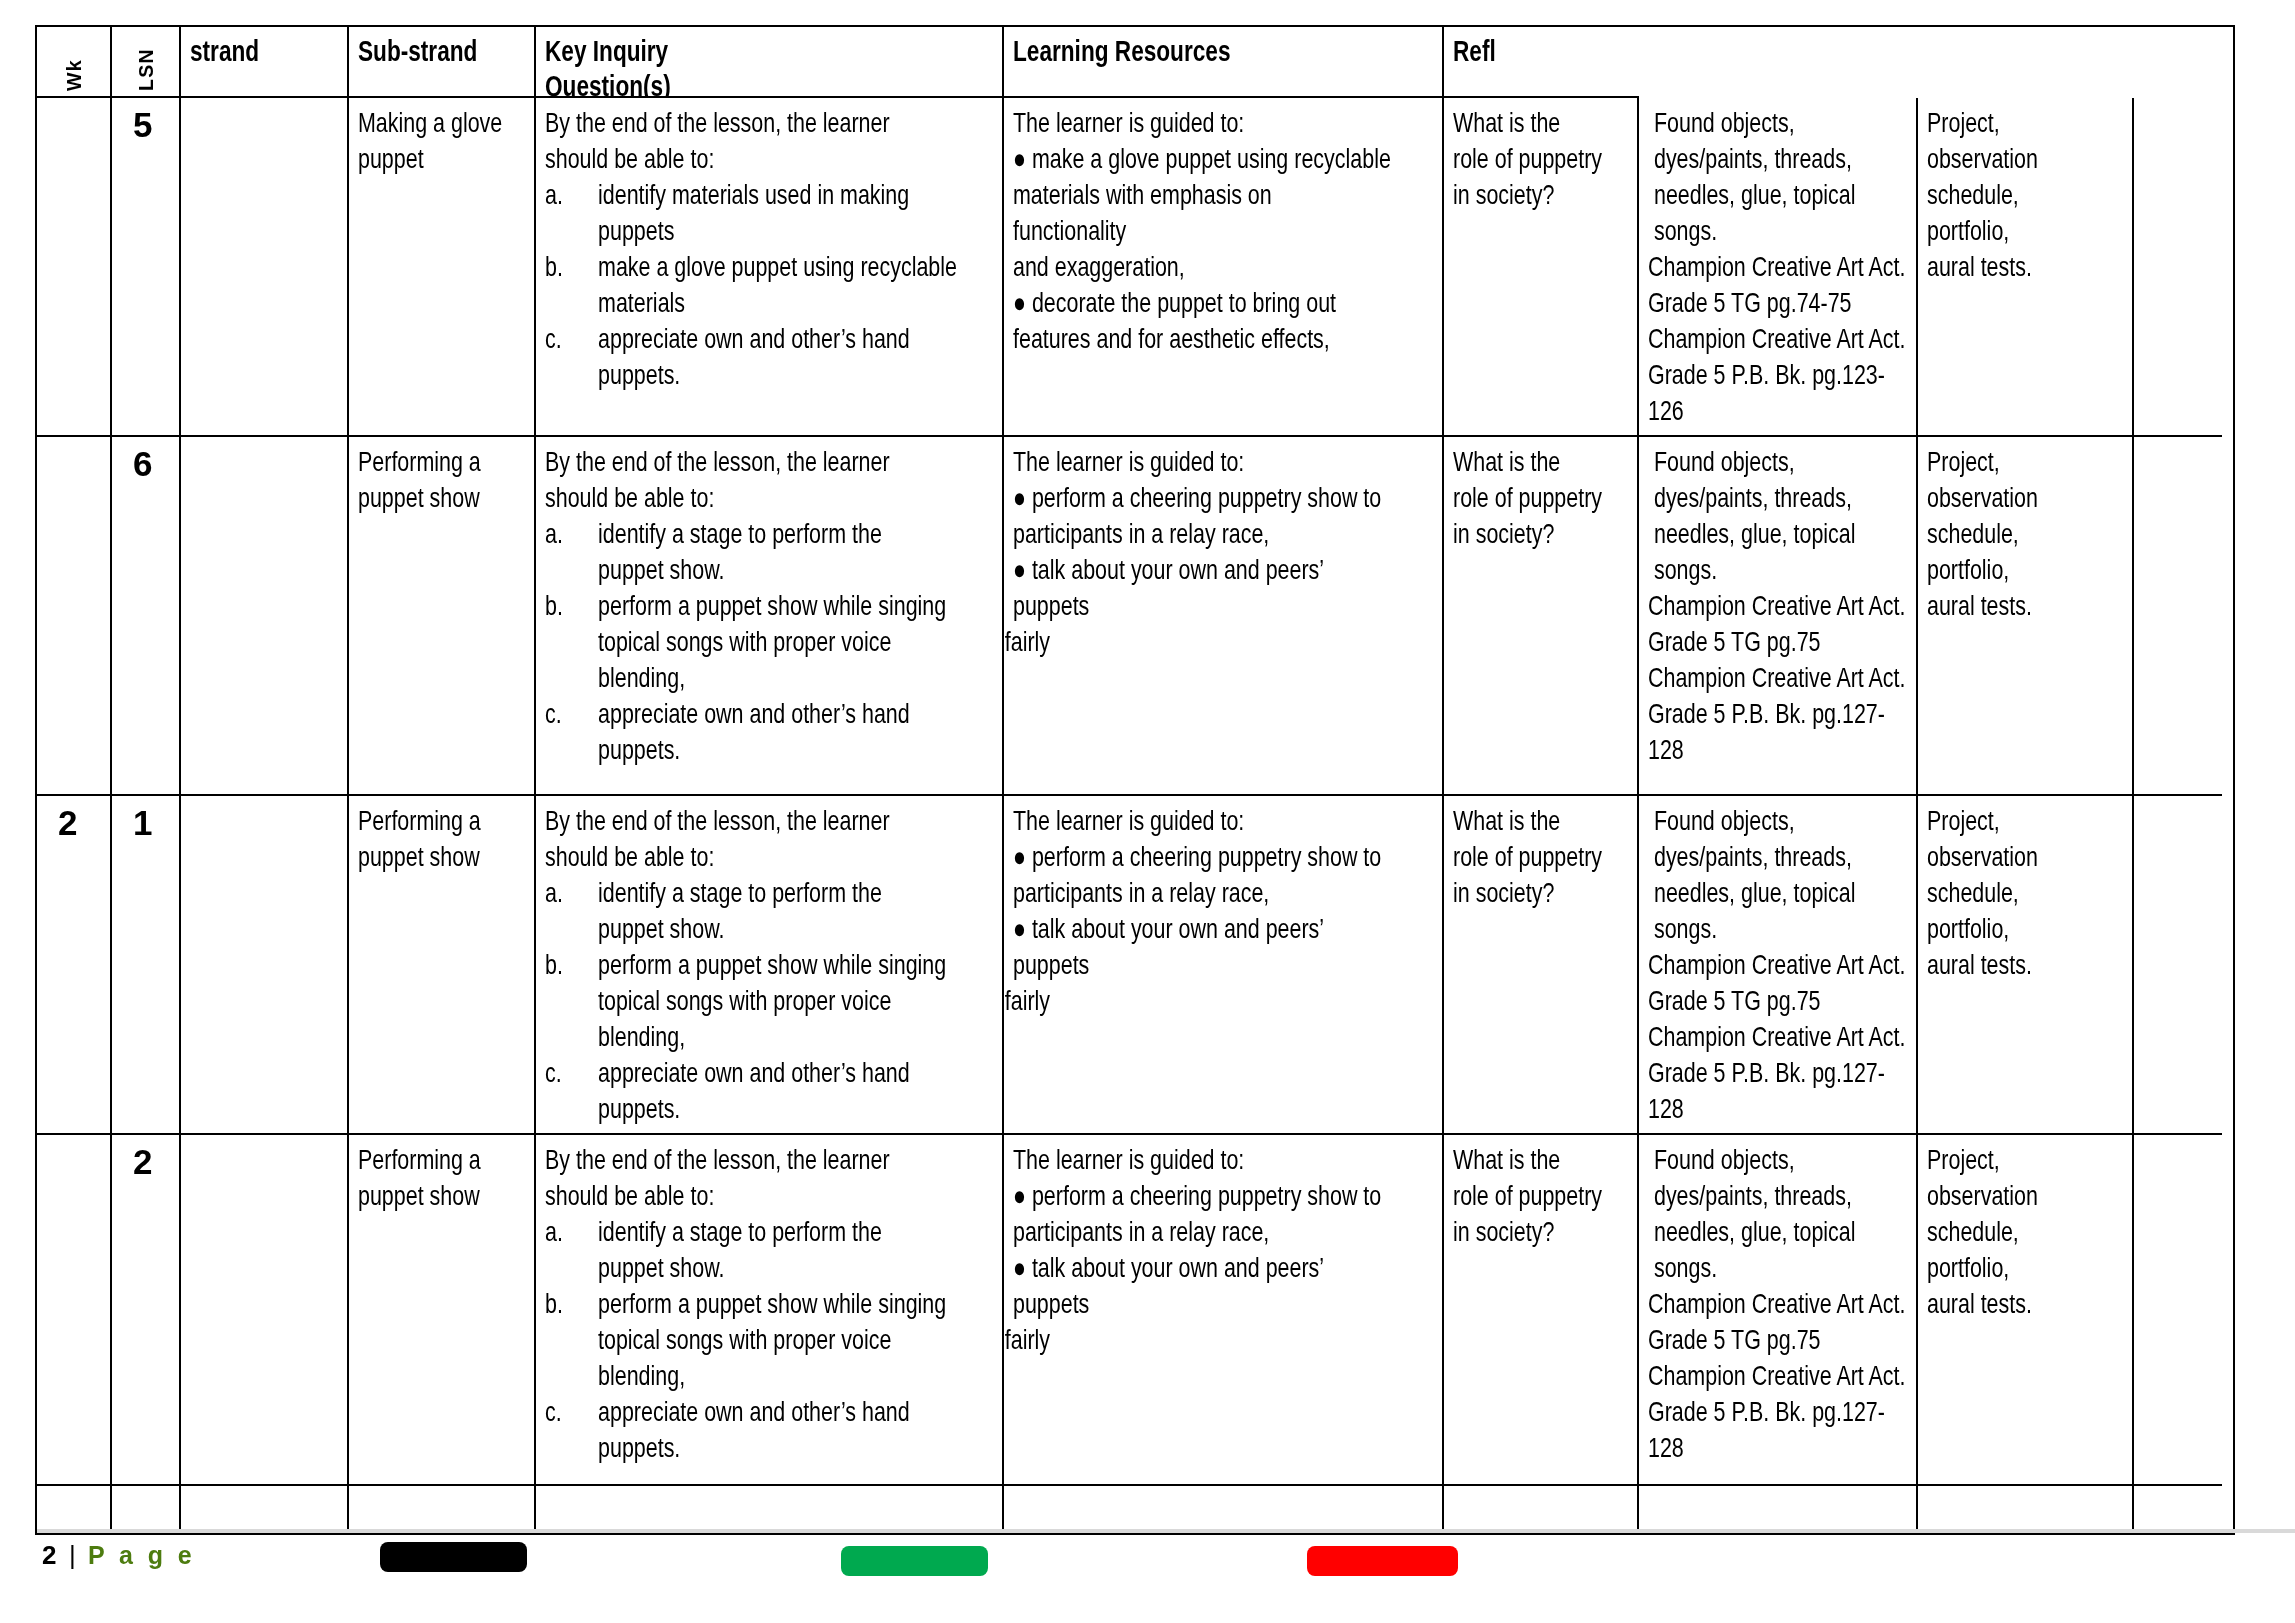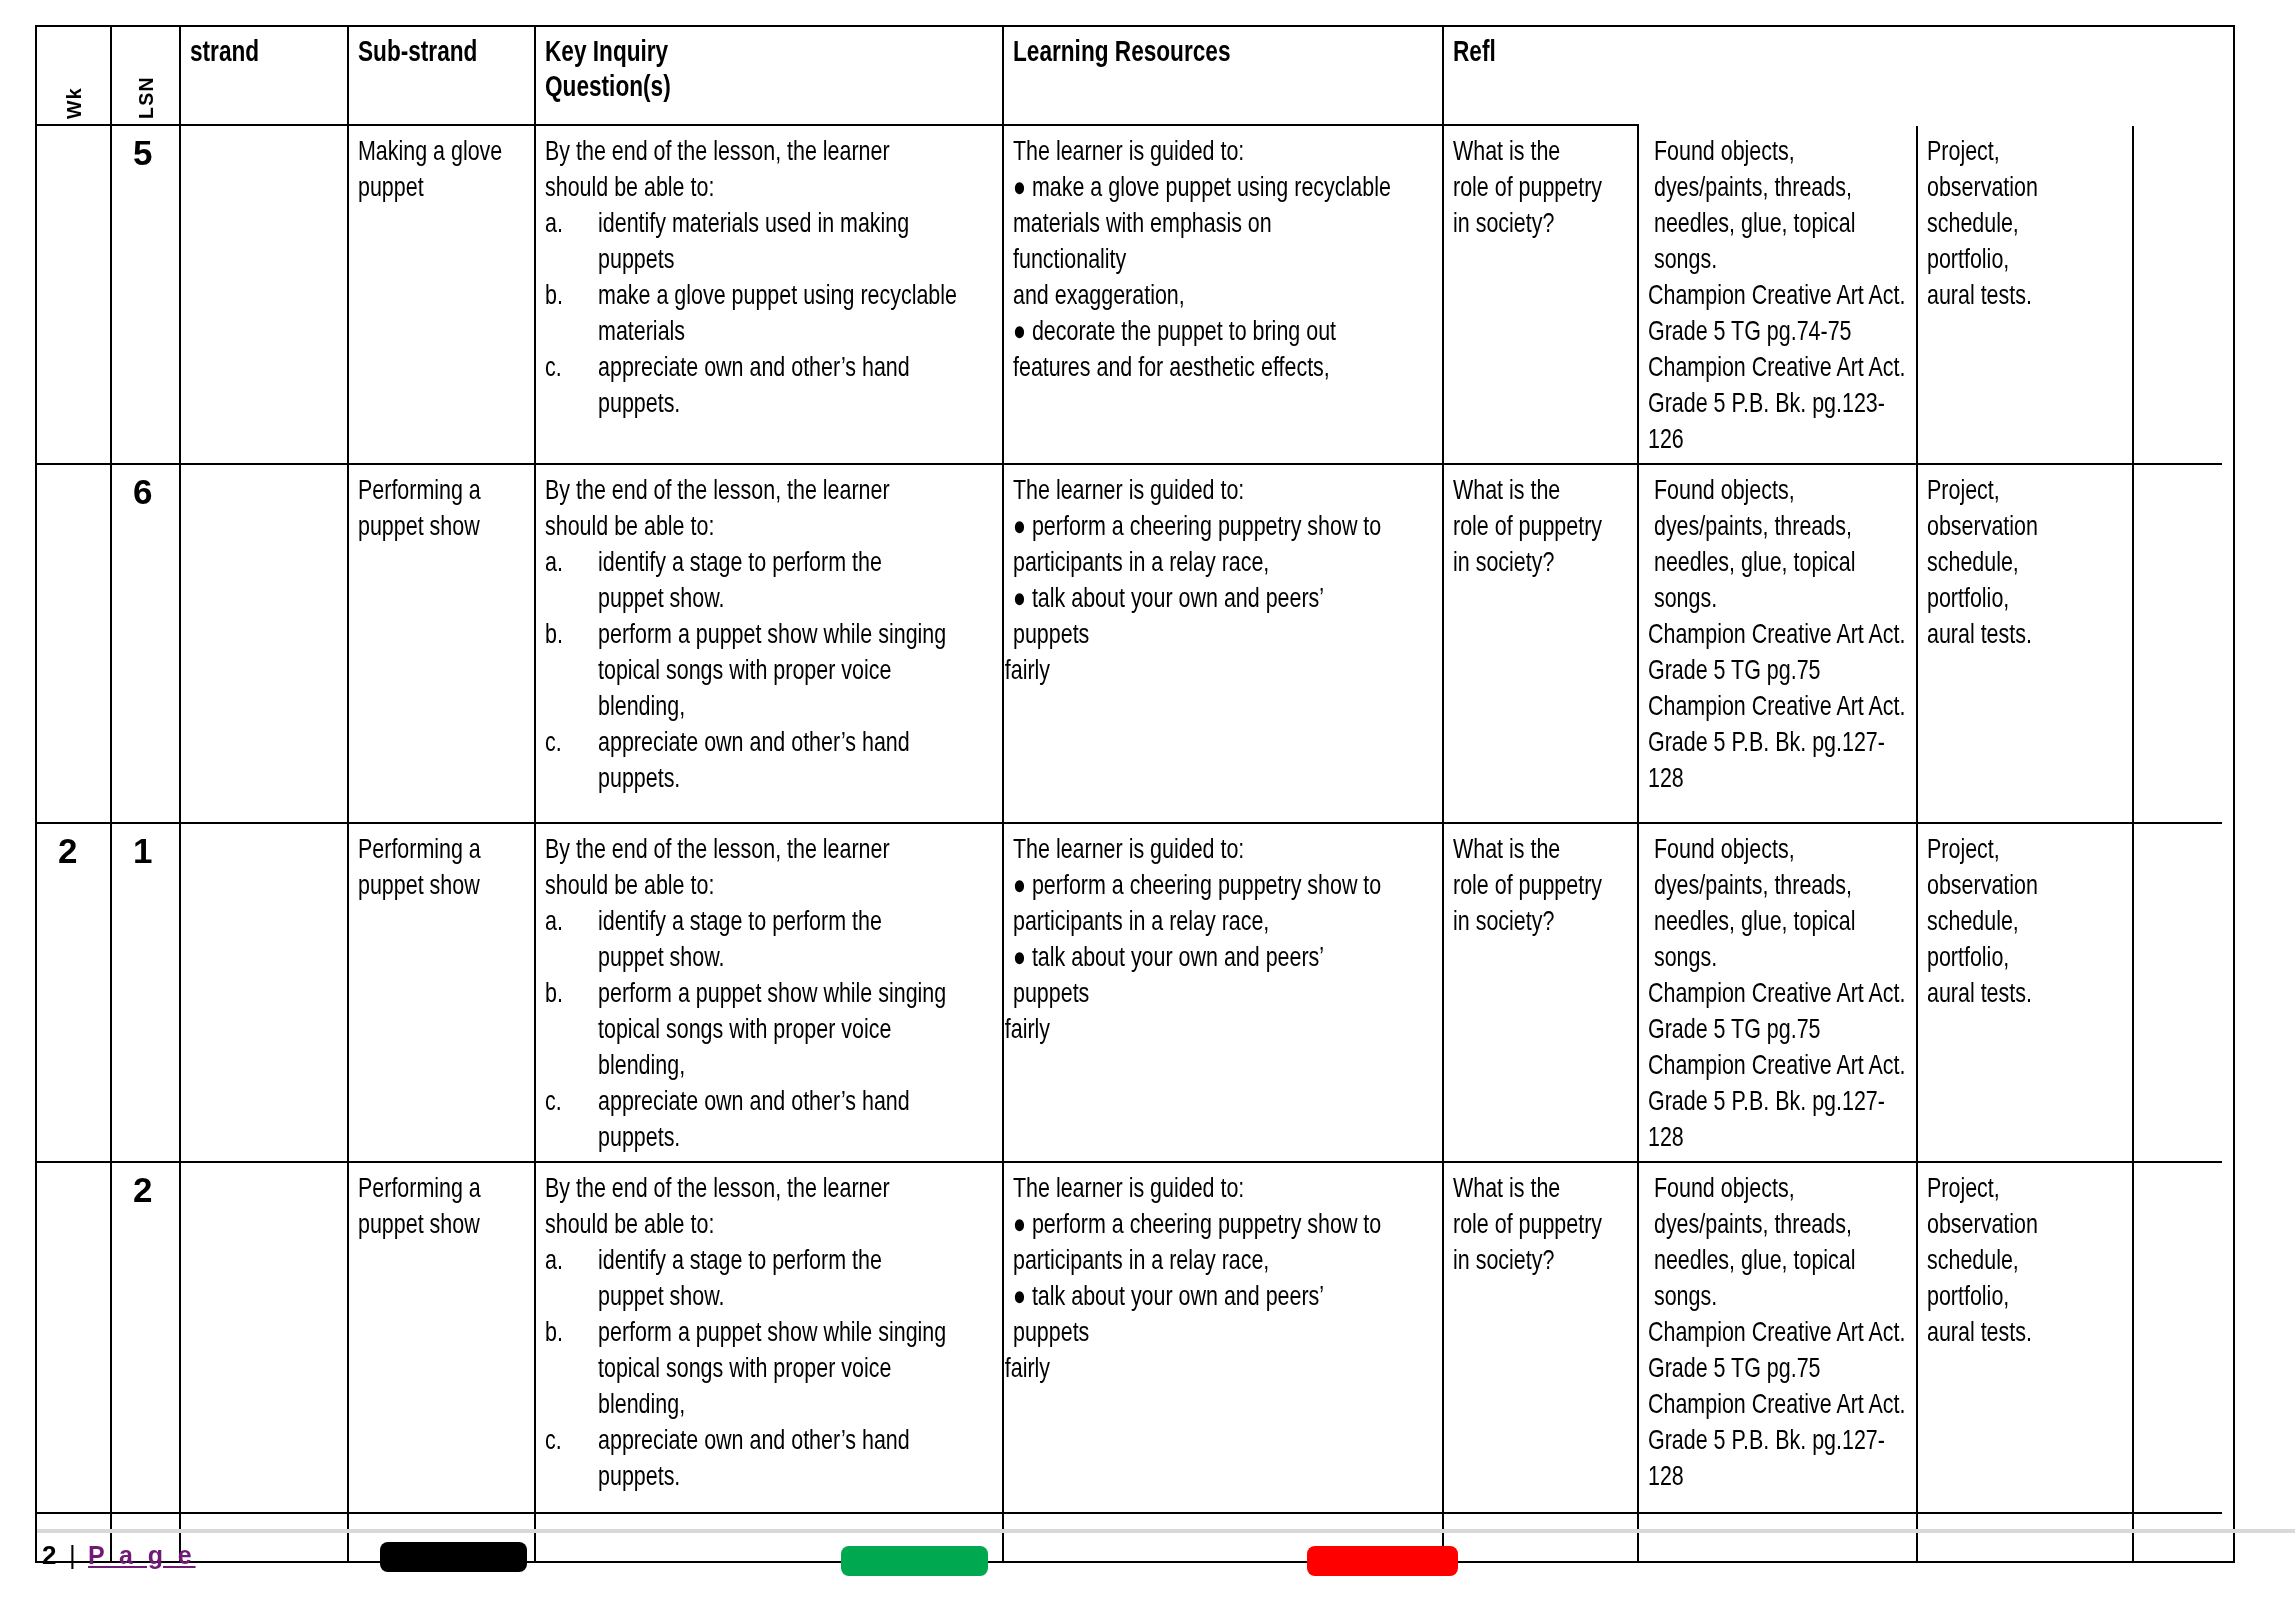--- a/index.html
+++ b/index.html
@@ -12,21 +12,21 @@
     position:absolute;left:35px;top:25px;width:2200px;
     border:2.6px solid #000;background:#fff;box-sizing:border-box;
   }
   .trow{display:grid;grid-template-columns:75px 69px 168px 187px 468px 440px 195px 279px 216px 88px;}
   .cell{
     border-right:2px solid #000;border-bottom:2.6px solid #000;
     box-sizing:border-box;position:relative;overflow:hidden;
     padding:6.5px 9.2px;
   }
   .cell:last-child{border-right:0;}
-  .thead>.cell{height:99px;}
+  .thead>.cell{height:71px;}
   .r0>.cell{min-height:315px;}
   .r1>.cell{min-height:359px;}
   .r2>.cell{min-height:338px;}
   .r3>.cell{min-height:351px;}
   .r4>.cell{min-height:47px;border-bottom:0;}
   
   .tx{
     font-size:27.5px;line-height:36px;white-space:pre-wrap;
     transform:scaleX(.78);transform-origin:0 0;width:128.2%;
   }
@@ -290,19 +290,19 @@
       <div class="cell"></div>
       <div class="cell"></div>
     </div>
   </div>
 
 <div id="gray-rule" style="background: rgb(217, 217, 217);"></div>
 
 <div id="footer">
   <span class="pg-num">2</span>
   <span class="pg-sep">|</span>
-  <span class="pg-label" style="color: #701a75; text-decoration: underline;">P a g e</span>
+  <span class="pg-label" style="color: #4d7c0f;">P a g e</span>
 </div>
 
 <div class="bar" id="bar0" style="background: rgb(0, 0, 0);"></div>
 <div class="bar" id="bar1" style="background: rgb(0, 169, 79);"></div>
 <div class="bar" id="bar2" style="background: rgb(255, 0, 0);"></div>
 
 
 </body></html>

